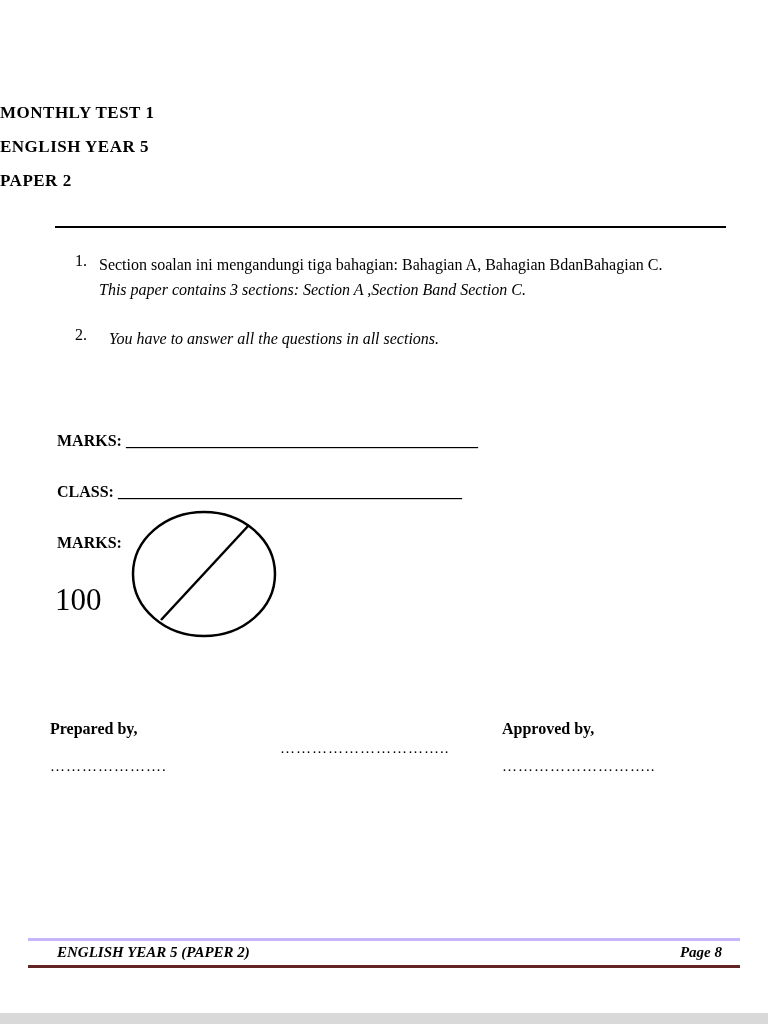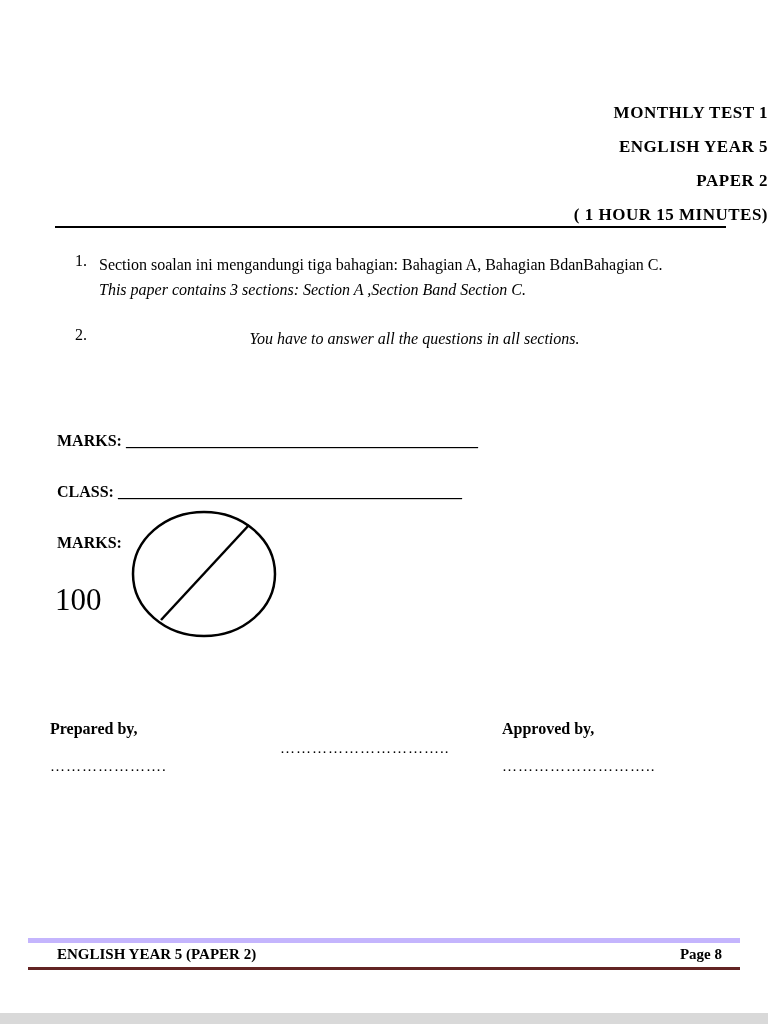--- a/index.html
+++ b/index.html
@@ -15,22 +15,22 @@
     font-family: "Liberation Serif", serif;
     color: #000000;
     overflow: hidden;
   }
 
   
   .doc-header {
     position: absolute;
     top: 96px;
     left: 0;
-    right: 0;
-    text-align: right;
+    right: 16px;
+    text-align: left;
     font-weight: bold;
     font-size: 17px;
   }
   .doc-header .hline {
     line-height: 34px;
     letter-spacing: 0.5px;
   }
   .header-rule {
     position: absolute;
     top: 226px;
@@ -60,21 +60,20 @@
   }
   .instr-malay {
     line-height: 25px;
   }
   .instr-english {
     font-style: italic;
     line-height: 25px;
   }
   .instr-item.second .instr-english {
     padding-left: 10px;
-    text-align: center;
   }
 
   
   .field-line {
     position: absolute;
     left: 57px;
     font-size: 16px;
     font-weight: bold;
     white-space: nowrap;
   }
@@ -123,49 +122,49 @@
     font-weight: normal;
     letter-spacing: 1px;
   }
 
   
   .footer {
     position: absolute;
     left: 28px;
     right: 28px;
     top: 938px;
-    border-top: 5px solid #c4b5fd;
+    border-top: 3px solid #c4b5fd;
     border-bottom: 3px solid #632423;
     padding: 3px 18px 4px 29px;
     display: flex;
     justify-content: space-between;
     align-items: flex-end;
     font-weight: bold;
     font-size: 15px;
+    font-style: italic;
   }
 
   .viewport-bottom {
     position: absolute;
     left: 0;
     right: 0;
     bottom: 0;
     height: 11px;
     background: #d9d9d9;
   }
 </style>
 </head>
 <body>
 
 <div class="page">
 
   <div class="doc-header">
     <div class="hline">MONTHLY TEST 1</div>
     <div class="hline">ENGLISH YEAR 5</div>
     <div class="hline">PAPER 2</div>
-    <div class="hline">( 1 HOUR 15 MINUTES)</div>
   </div>
   <div class="header-rule"></div>
 
   <div class="instructions">
     <div class="instr-item first">
       <div class="instr-num">1.</div>
       <div class="instr-body">
         <div class="instr-malay">Section soalan ini mengandungi tiga bahagian: Bahagian A, Bahagian BdanBahagian C.</div>
         <div class="instr-english">This paper contains 3 sections: Section A ,Section Band Section C.</div>
       </div>

